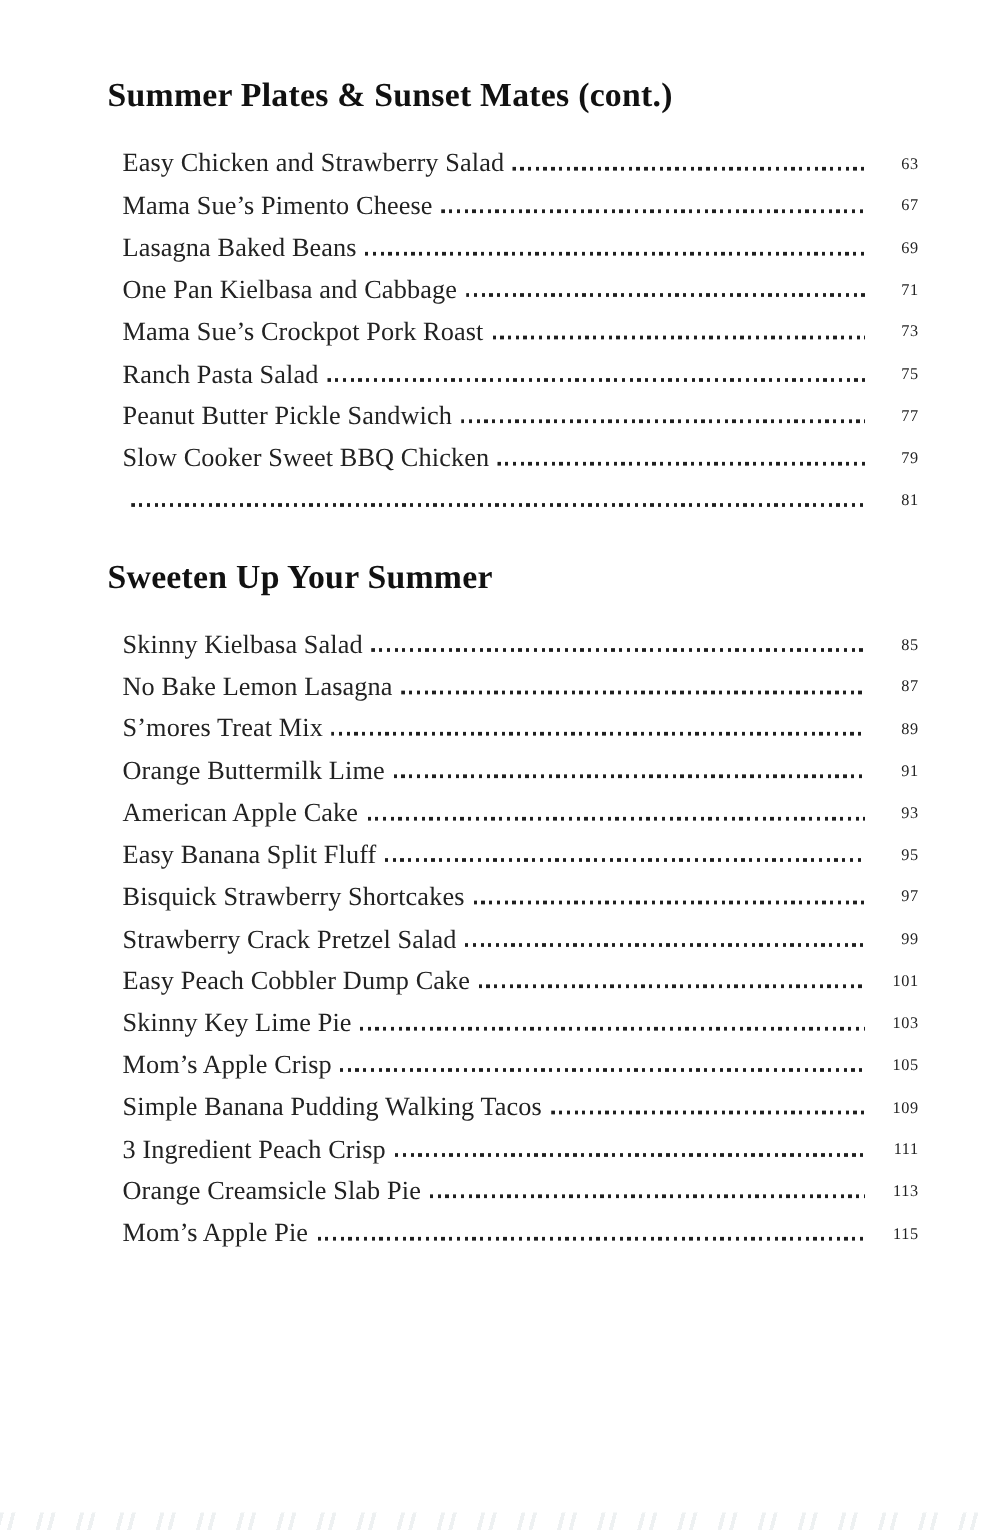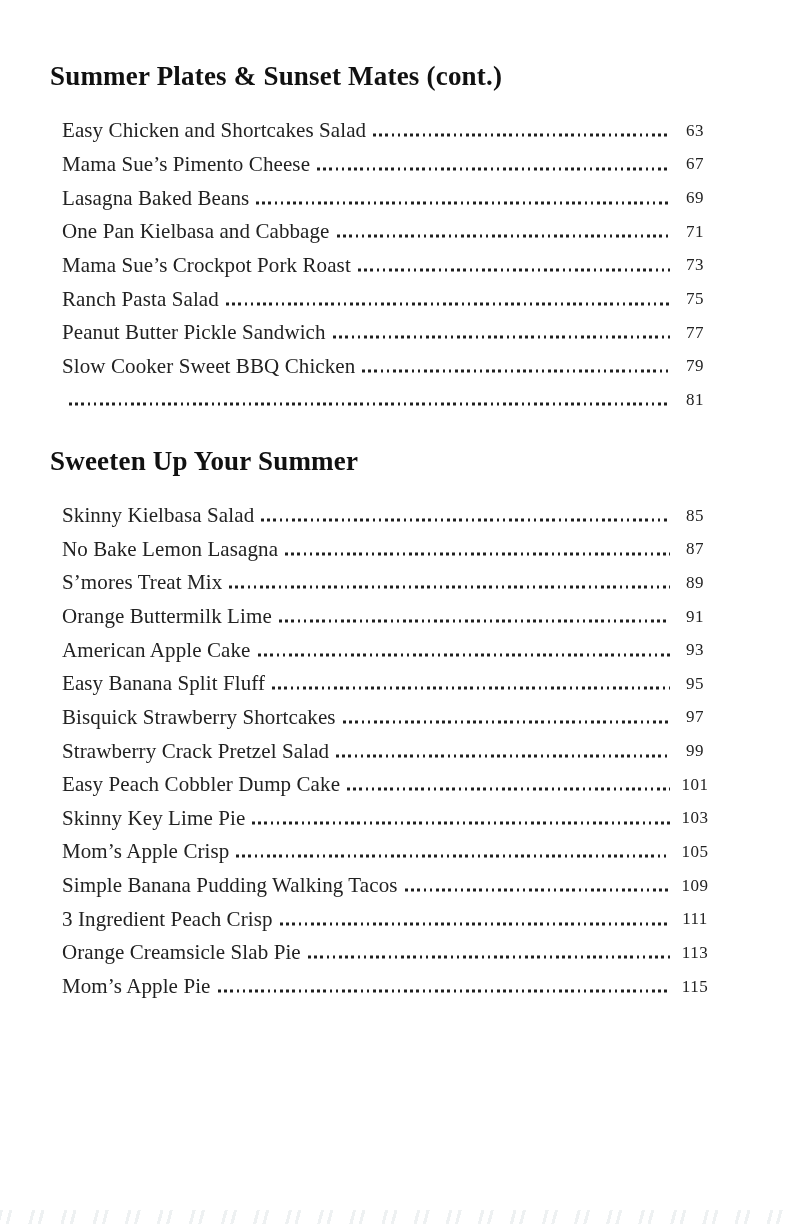--- a/index.html
+++ b/index.html
@@ -6,22 +6,23 @@
   body {
     width: 792px; height: 1224px;
     background: #ffffff;
     color: #1d1d1d;
     font-family: "Liberation Serif", serif;
     position: relative;
     overflow: hidden;
   }
   .page {
     position: absolute; inset: 0;
-    padding: 60px 79px 0 50px;
+    padding: 60px 57px 0 50px;
     box-sizing: border-box;
+    margin-left: 36px;
   }
   .section-title {
     font-size: 27px;
     line-height: 32px;
     font-weight: 700;
     color: #111111;
     letter-spacing: 0.2px;
     margin: 0 0 22px 0;
     font-family: "Liberation Serif", serif;
   }
@@ -44,43 +45,43 @@
     height: 3px;
     margin: 0 7px;
     transform: translateY(4.5px);
     color: #1f1f1f;
     background-image: repeating-linear-gradient(
       to right, currentColor 0 2.6px, transparent 2.6px 6.2px);
   }
   .row .num {
     flex: none;
     min-width: 36px;
-    text-align: center;
-    font-size: 17px;
+    text-align: right;
+    font-size: 13px;
     letter-spacing: 0.5px;
   }
   .watermark-strip {
     position: absolute;
     left: 0; right: 0; bottom: 0;
     height: 14px;
     background: repeating-linear-gradient(105deg,
       #eef1f2 0 3px, transparent 3px 9px,
       #eef1f2 9px 12px, transparent 12px 31px);
   }
 </style>
 </head>
 <body>
 
 <div class="page">
   <div>
   <div class="section">
     <h2 class="section-title">Summer Plates &amp; Sunset Mates (cont.)</h2>
     <div class="entries">
   <div class="row">
-    <span class="t">Easy Chicken and Shortcakes Salad</span>
+    <span class="t">Easy Chicken and Strawberry Salad</span>
     <span class="leader"></span>
     <span class="num">63</span>
   </div>
 
 
   <div class="row">
     <span class="t">Mama Sue’s Pimento Cheese</span>
     <span class="leader"></span>
     <span class="num">67</span>
   </div>

